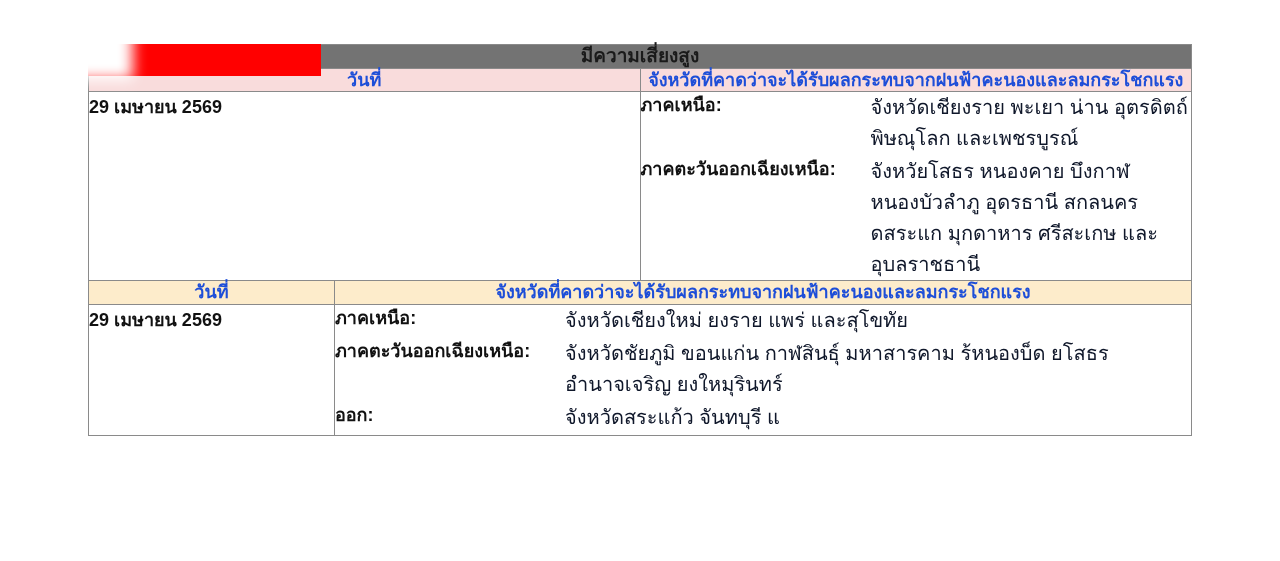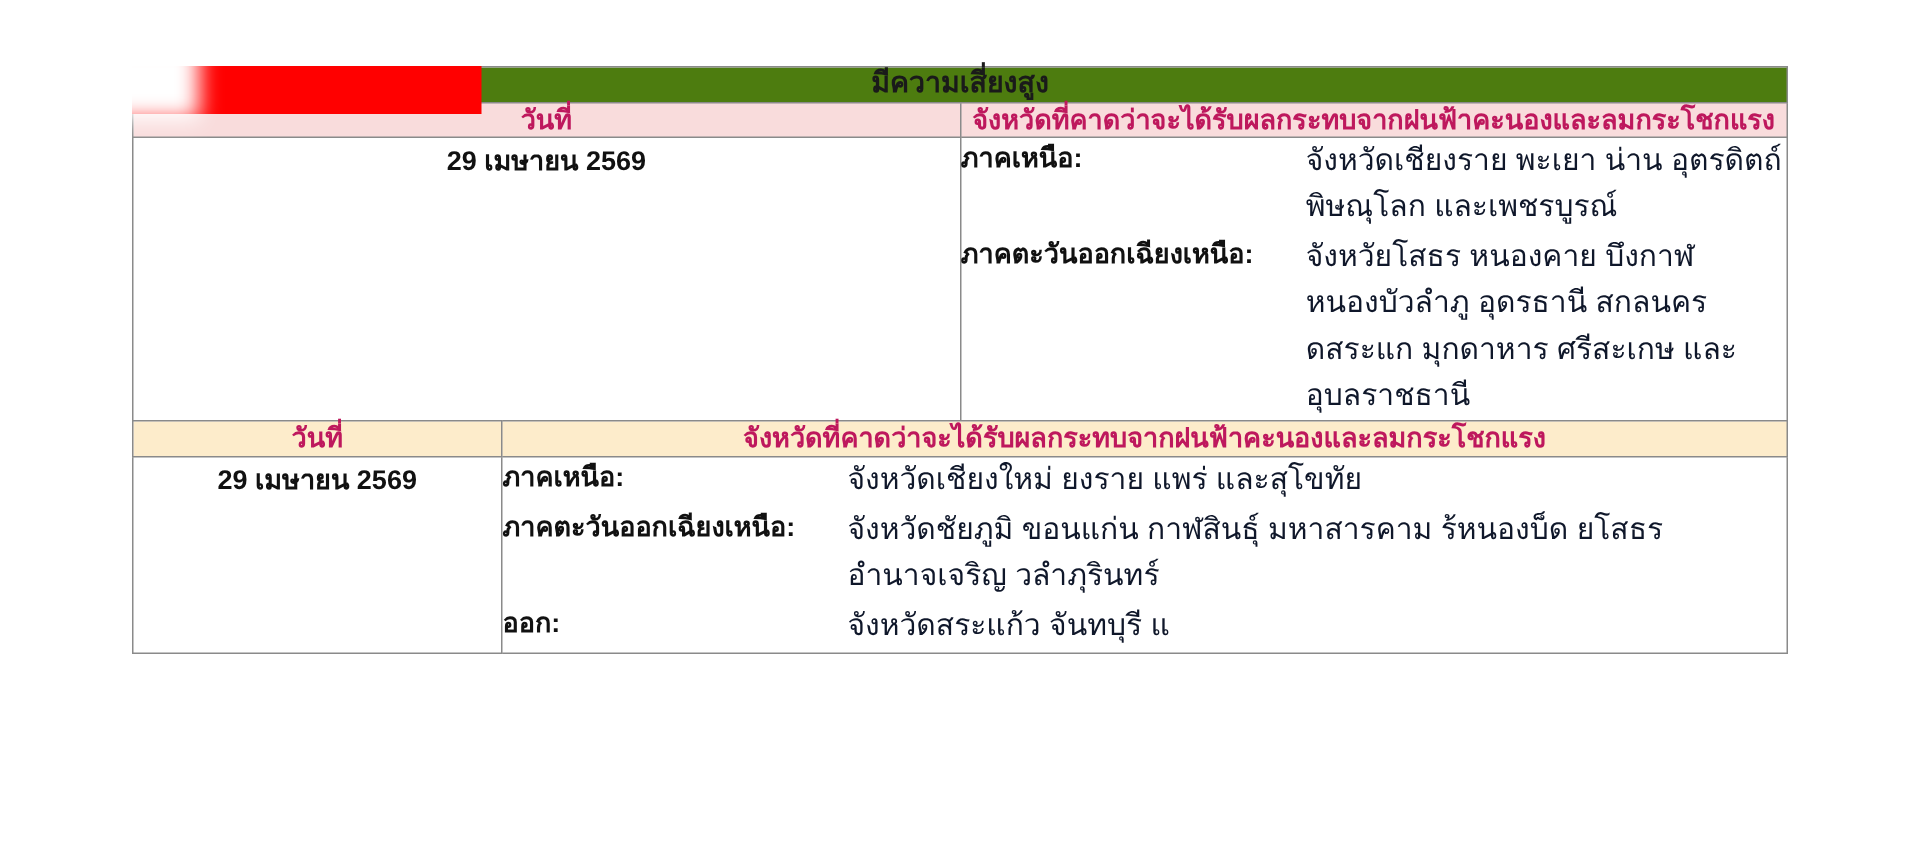--- a/index.html
+++ b/index.html
@@ -37,36 +37,36 @@
   }
 
   .banner {
     text-align: center;
     font-weight: bold;
     font-size: 19px;
     color: #1a1a1a;
     padding: 6px 0 7px 0;
     line-height: 1.2;
   }
-  .banner-high { background: #4d7c0f; }
+  .banner-high { background: #737373; }
   .banner-mid  { background: #e08214; }
 
   .subhead {
     font-weight: bold;
     font-size: 18px;
-    color: #be185d;
+    color: #1d4ed8;
     text-align: center;
     padding: 5px 0 6px 0;
     line-height: 1.25;
   }
   .subhead-high { background: #f9dcdc; }
   .subhead-mid  { background: #fdeccb; }
 
   .date-cell {
-    text-align: center;
+    text-align: left;
     font-weight: bold;
     font-size: 18px;
     color: #111111;
     padding-top: 14px;
     width: 245px;
   }
 
   .body-cell {
     padding: 12px 10px 14px 12px;
   }
@@ -187,21 +187,21 @@
         <div class="region-row">
           <div class="region-label">ภาคเหนือ:</div>
           <div class="region-provinces">
             <span>จังหวัดเชียงใหม่ ยงราย แพร่ และสุโขทัย</span>
           </div>
         </div>
         <div class="region-row">
           <div class="region-label">ภาคตะวันออกเฉียงเหนือ:</div>
           <div class="region-provinces">
             <span>จังหวัดชัยภูมิ ขอนแก่น กาฬสินธุ์ มหาสารคาม ร้หนองบ็ด ยโสธร</span>
-            <span class="cont">อำนาจเจริญ วลำภุรินทร์</span>
+            <span class="cont">อำนาจเจริญ ยงใหมุรินทร์</span>
           </div>
         </div>
         <div class="region-row">
           <div class="region-label">ออก:</div>
           <div class="region-provinces">
             <span>จังหวัดสระแก้ว จันทบุรี แ</span>
           </div>
         </div>
       </td>
     </tr>

